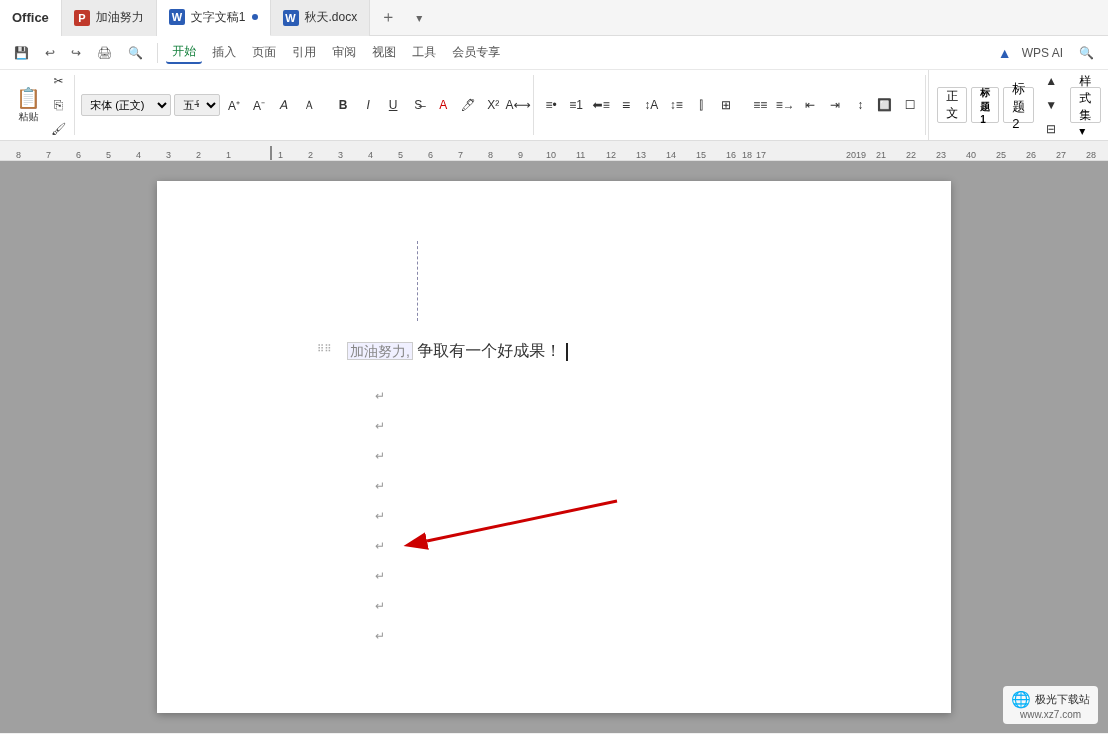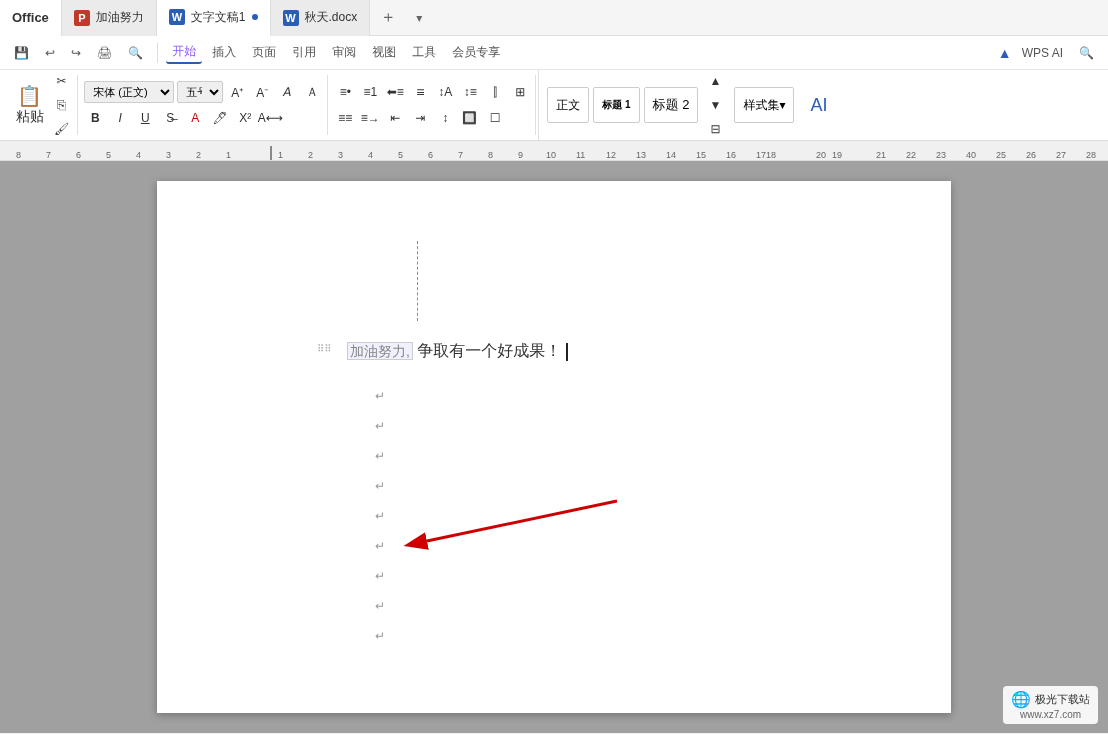--- a/index.html
+++ b/index.html
@@ -92,21 +92,21 @@
     .ribbon-nav-btn {
       padding: 2px 6px;
       border: none;
       background: transparent;
       cursor: pointer;
       color: #555;
       font-size: 12px;
       border-radius: 3px;
     }
     .ribbon-nav-btn.active {
-      color: #8b5cf6;
+      color: #15803d;
       border-bottom: 2px solid #2b5db5;
     }
     .ribbon-tools {
       display: flex;
       align-items: center;
       height: 70px;
       padding: 4px 8px;
       gap: 2px;
     }
     .toolbar-group {
@@ -146,22 +146,22 @@
       color: #333;
       height: 22px;
     }
     .paste-group {
       display: flex;
       flex-direction: column;
       gap: 2px;
     }
     .font-controls {
       display: flex;
-      flex-direction: column;
-      gap: 4px;
+      flex-direction: row;
+      gap: 12px;
     }
     .font-row {
       display: flex;
       align-items: center;
       gap: 3px;
     }
     .font-select {
       height: 22px;
       border: 1px solid #ccc;
       border-radius: 2px;
@@ -317,21 +317,21 @@
       <button class="ribbon-nav-btn">🔍</button>
     </span>
   </div>
 
   <div class="ribbon-tools">
 
     <div class="toolbar-group">
       <div class="paste-group">
         <button class="tb-btn" style="height:50px">
           <span style="font-size:20px">📋</span>
-          <span style="font-size:14px">粘贴</span>
+          <span style="font-size:10px">粘贴</span>
         </button>
       </div>
       <div style="display:flex;flex-direction:column;gap:2px">
         <button class="tb-btn-small">✂</button>
         <button class="tb-btn-small">⎘</button>
         <button class="tb-btn-small">🖌</button>
       </div>
     </div>
 
     <div class="toolbar-group">
@@ -435,23 +435,23 @@
     <span style="position:absolute;left:480px;">8</span>
     <span style="position:absolute;left:510px;">9</span>
     <span style="position:absolute;left:538px;">10</span>
     <span style="position:absolute;left:568px;">11</span>
     <span style="position:absolute;left:598px;">12</span>
     <span style="position:absolute;left:628px;">13</span>
     <span style="position:absolute;left:658px;">14</span>
     <span style="position:absolute;left:688px;">15</span>
     <span style="position:absolute;left:718px;">16</span>
     <span style="position:absolute;left:748px;">17</span>
-    <span style="position:absolute;left:758px;">18</span>
-    <span style="position:absolute;left:824px;">19</span>
-    <span style="position:absolute;left:808px;margin-top:31px;">20</span>
+    <span style="position:absolute;left:734px;">18</span>
+    <span style="position:absolute;left:848px;">19</span>
+    <span style="position:absolute;left:838px;margin-top:31px;">20</span>
     <span style="position:absolute;left:868px;text-align:right;">21</span>
     <span style="position:absolute;left:898px;">22</span>
     <span style="position:absolute;left:928px;margin-top:8px;">23</span>
     <span style="position:absolute;left:958px;">40</span>
     <span style="position:absolute;left:988px;">25</span>
     <span style="position:absolute;left:1018px;">26</span>
     <span style="position:absolute;left:1048px;">27</span>
     <span style="position:absolute;left:1078px;">28</span>
   </div>
 </div>

